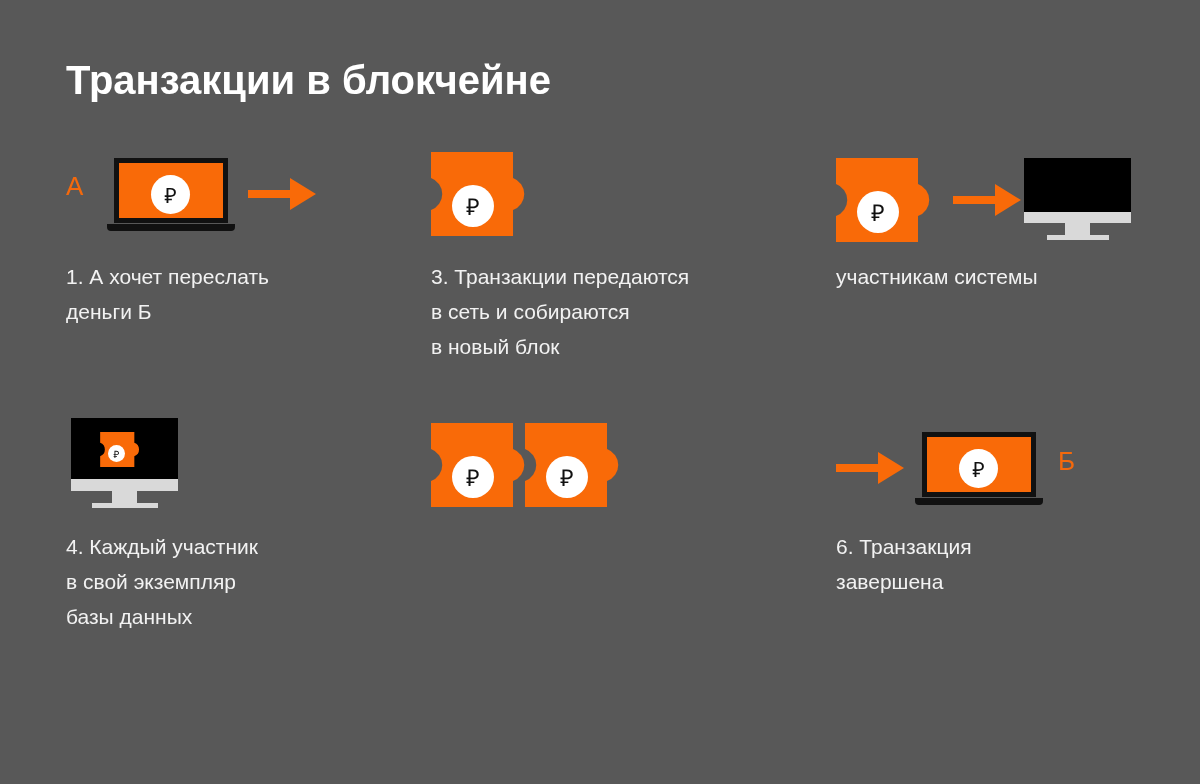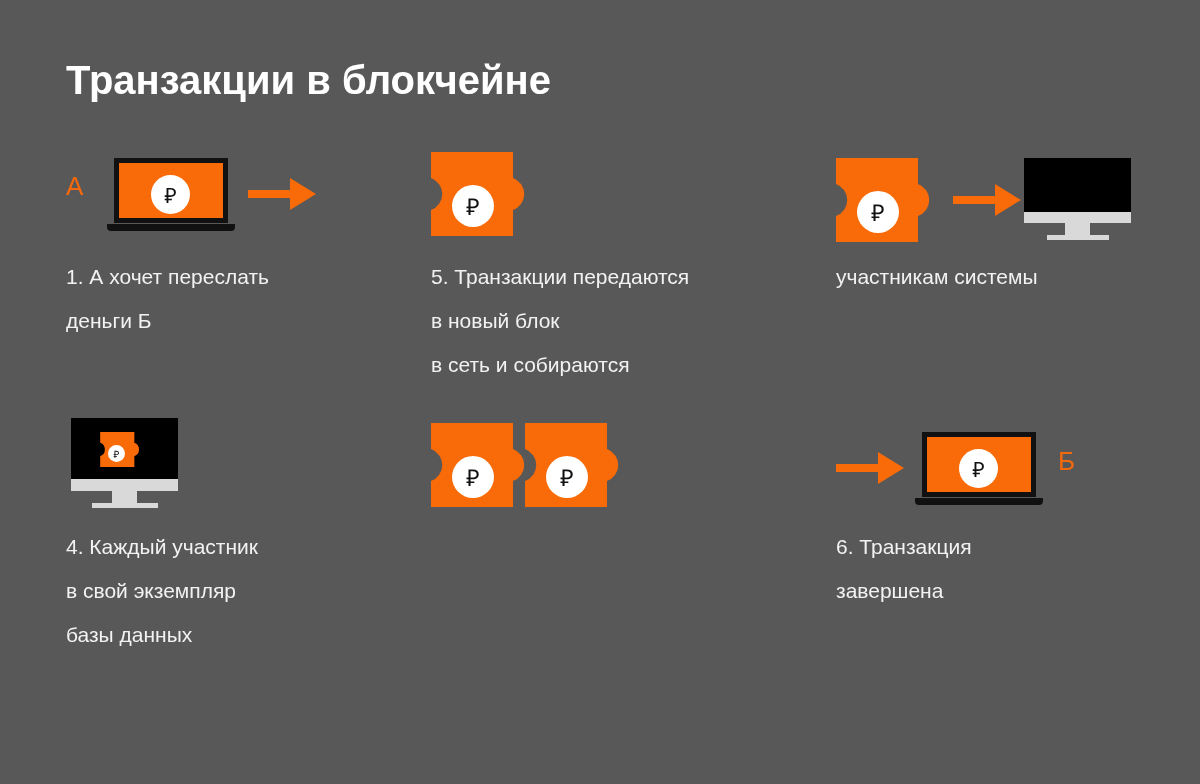--- a/index.html
+++ b/index.html
@@ -60,21 +60,21 @@
     width: 340px;
   }
 
   .caption {
     margin-top: 24px;
     color: #f2f2f2;
     font-size: 21px;
     line-height: 35px;
     white-space: nowrap;
   }
-  .caption .line { display: block; margin-top: 9px; }
+  .caption .line { display: block; }
 
   
   .endpoint-letter {
     position: absolute;
     color: #f4690c;
     font-size: 26px;
     line-height: 26px;
   }
 
   
@@ -189,23 +189,23 @@
                        a17 17 0 0 0 0 -32
                        Z" fill="#f96a08"></path>
             </svg>
             <div class="coin" style="width:42px; height:42px; left:21px; top:33px; font-size:23px;">
               <span>₽</span>
             </div>
           </div>
 
         </div>
         <div class="caption">
-          <span class="line">5. Транзакции передаются</span>
+          <span class="line">3. Транзакции передаются</span>
+          <span class="line">в сеть и собираются</span>
           <span class="line">в новый блок</span>
-          <span class="line">в сеть и собираются</span>
         </div>
       </div>
 
       <div class="step col3">
         <div class="visual">
 
           <div class="puzzle" style="left:0px; top:18px;">
             <svg width="100" height="84" viewBox="0 0 100 84">
               <path d="M0 0 H82 V26
                        a17 17 0 0 1 0 32

